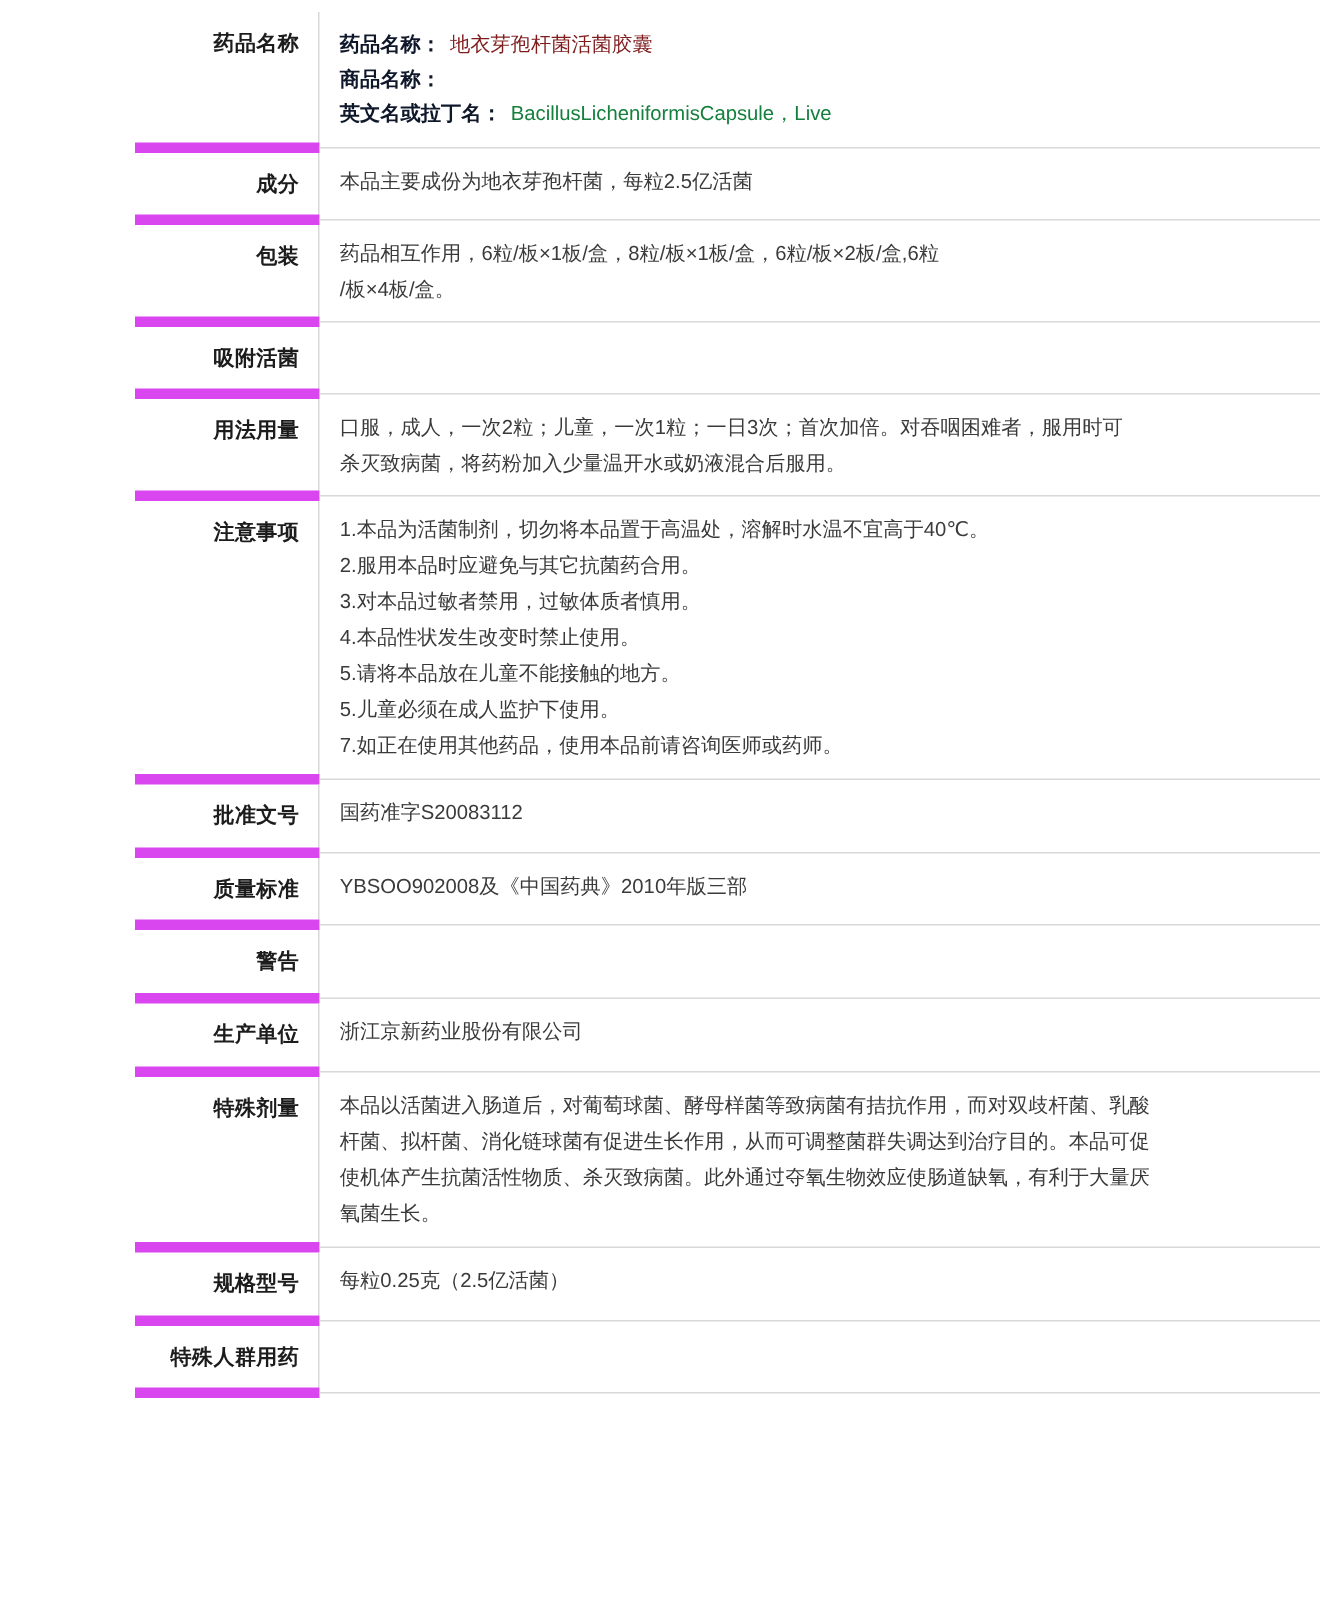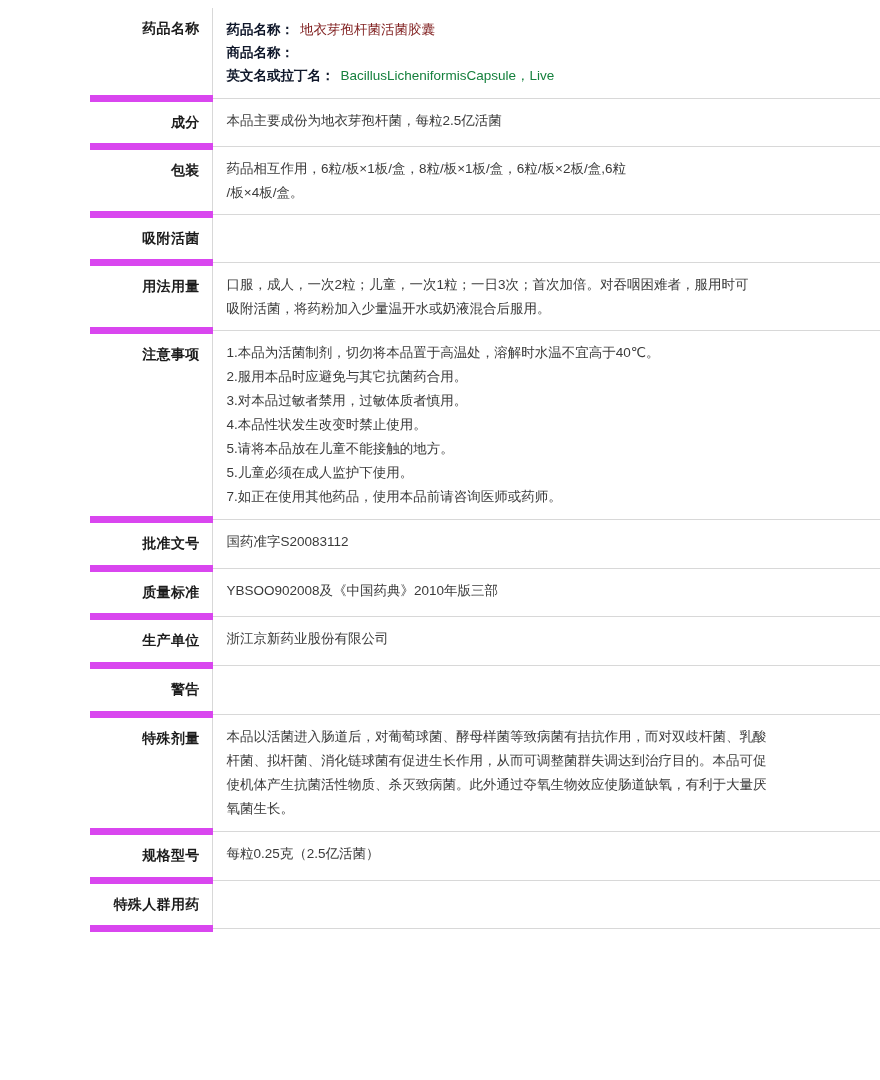--- a/index.html
+++ b/index.html
@@ -111,21 +111,21 @@
         <tr>
           <td class="label">吸附活菌</td>
           <td class="value">
             <span class="empty-val"></span>
           </td>
         </tr>
         <tr>
           <td class="label">用法用量</td>
           <td class="value">
             <span class="line">口服，成人，一次2粒；儿童，一次1粒；一日3次；首次加倍。对吞咽困难者，服用时可</span>
-            <span class="line">吸附活菌，将药粉加入少量温开水或奶液混合后服用。</span>
+            <span class="line">杀灭致病菌，将药粉加入少量温开水或奶液混合后服用。</span>
           </td>
         </tr>
         <tr>
           <td class="label">注意事项</td>
           <td class="value tall">
             <span class="line">1.本品为活菌制剂，切勿将本品置于高温处，溶解时水温不宜高于40℃。</span>
             <span class="line">2.服用本品时应避免与其它抗菌药合用。</span>
             <span class="line">3.对本品过敏者禁用，过敏体质者慎用。</span>
             <span class="line">4.本品性状发生改变时禁止使用。</span>
             <span class="line">5.请将本品放在儿童不能接触的地方。</span>
@@ -139,29 +139,29 @@
             <span class="line">国药准字S20083112</span>
           </td>
         </tr>
         <tr>
           <td class="label">质量标准</td>
           <td class="value">
             <span class="line">YBSOO902008及《中国药典》2010年版三部</span>
           </td>
         </tr>
         <tr>
+          <td class="label">警告</td>
+          <td class="value">
+            <span class="empty-val"></span>
+          </td>
+        </tr>
+        <tr>
           <td class="label">生产单位</td>
           <td class="value">
             <span class="line">浙江京新药业股份有限公司</span>
-          </td>
-        </tr>
-        <tr>
-          <td class="label">警告</td>
-          <td class="value">
-            <span class="empty-val"></span>
           </td>
         </tr>
         <tr>
           <td class="label">特殊剂量</td>
           <td class="value tall">
             <span class="line">本品以活菌进入肠道后，对葡萄球菌、酵母样菌等致病菌有拮抗作用，而对双歧杆菌、乳酸</span>
             <span class="line">杆菌、拟杆菌、消化链球菌有促进生长作用，从而可调整菌群失调达到治疗目的。本品可促</span>
             <span class="line">使机体产生抗菌活性物质、杀灭致病菌。此外通过夺氧生物效应使肠道缺氧，有利于大量厌</span>
             <span class="line">氧菌生长。</span>
           </td>

